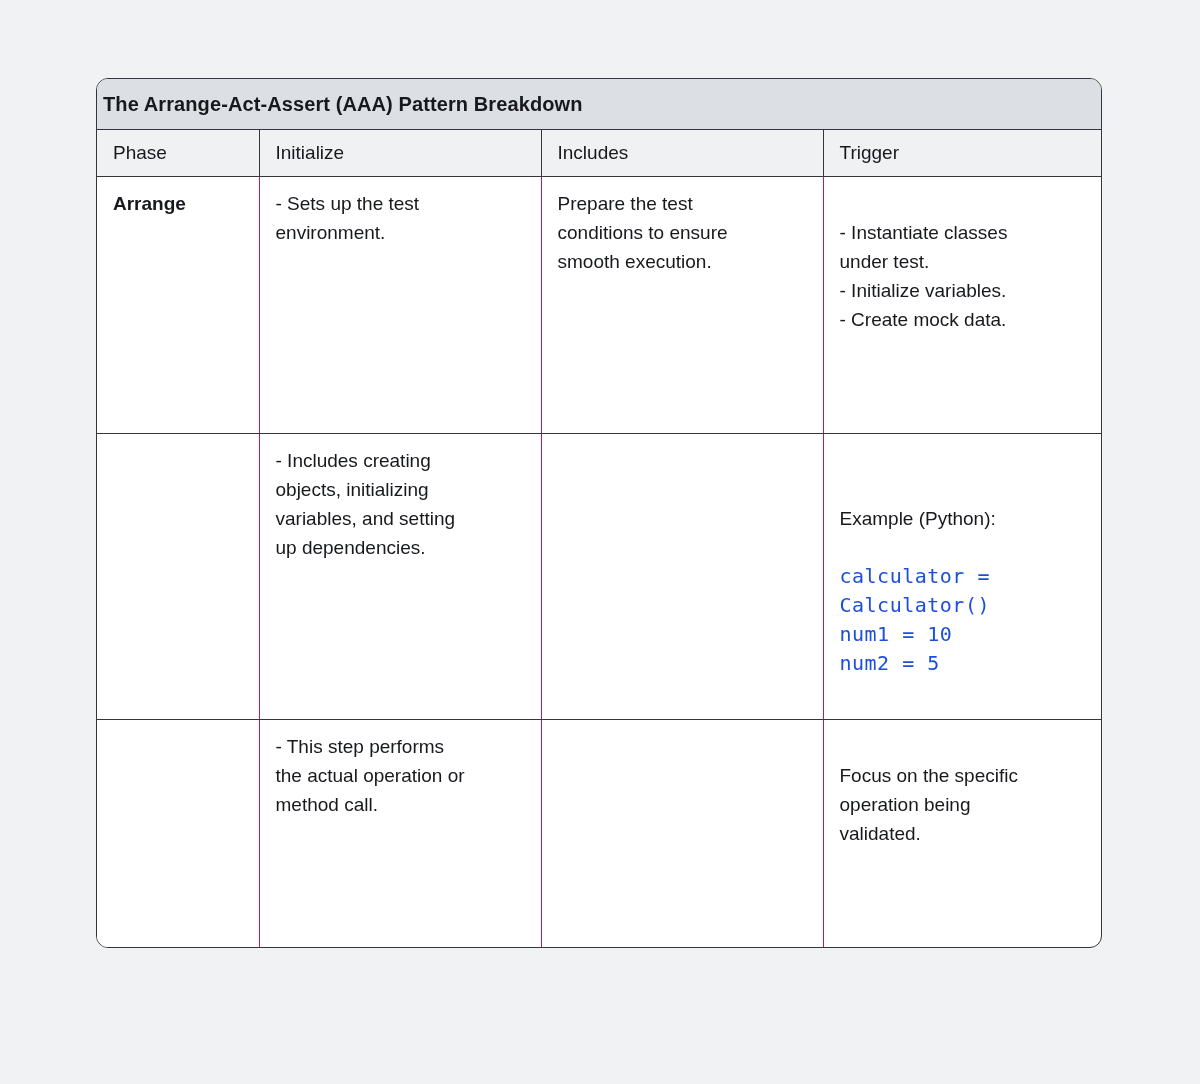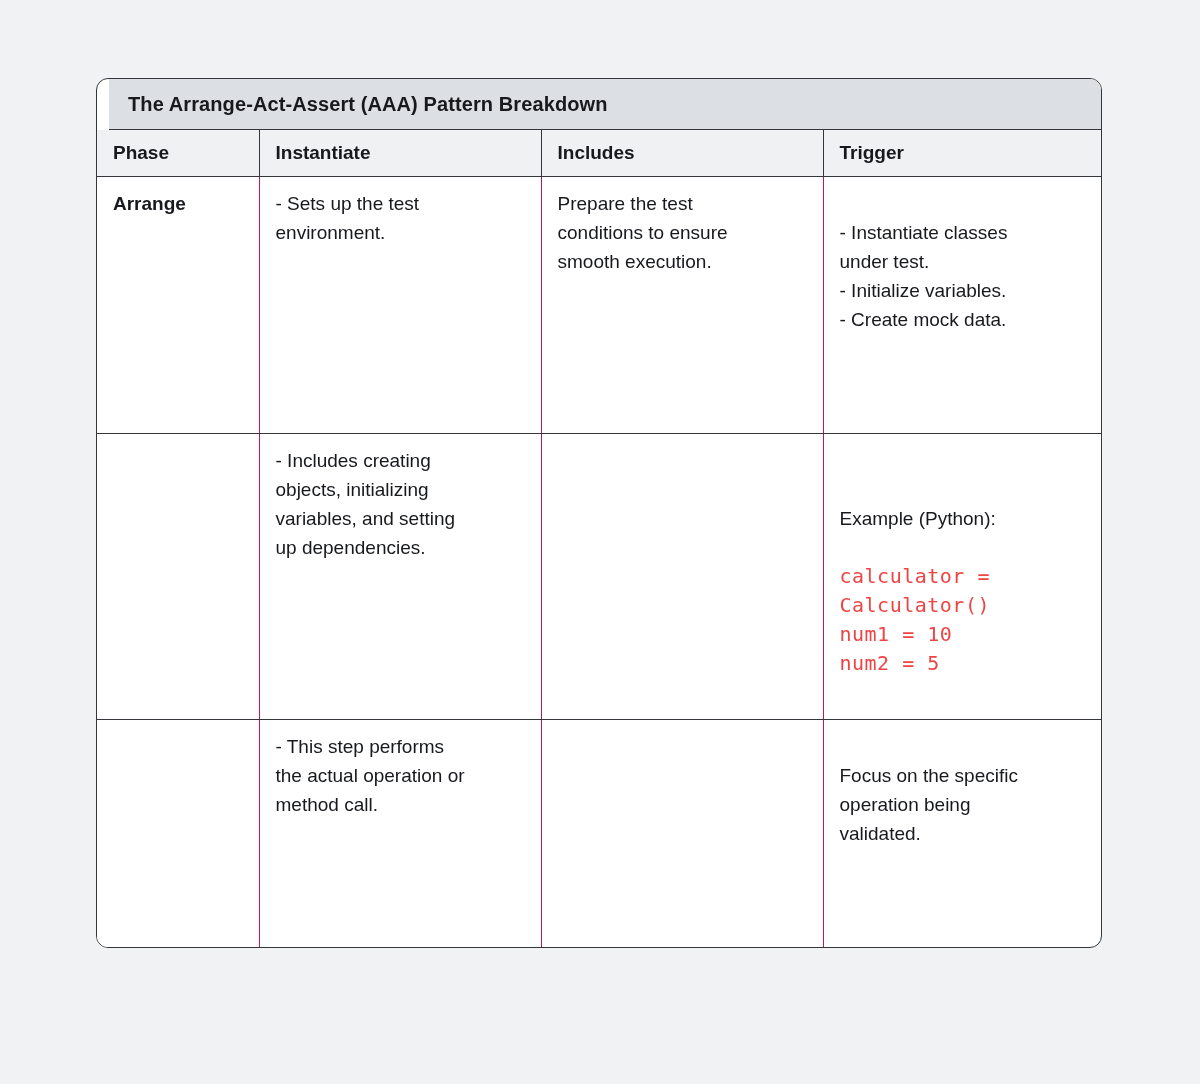--- a/index.html
+++ b/index.html
@@ -23,39 +23,38 @@
     background: #ffffff;
     border: 1px solid #33373c;
     border-radius: 12px;
     overflow: hidden;
   }
   .card-title {
     background: #dcdfe3;
     font-size: 20px;
     font-weight: bold;
     line-height: 24px;
-    padding: 13px 19px;
+    padding: 13px 6px;
     border-bottom: 1px solid #33373c;
     letter-spacing: 0.1px;
-    margin-left: 12px;
   }
   table.aaa {
     width: 100%;
     border-collapse: collapse;
     table-layout: fixed;
   }
   col.c-phase { width: 162px; }
   col.c-desc  { width: 282px; }
   col.c-purp  { width: 282px; }
   col.c-ex    { width: auto;  }
   th {
     background: #eff1f3;
     text-align: left;
     font-size: 19px;
-    font-weight: bold;
+    font-weight: normal;
     line-height: 24px;
     padding: 11px 16px;
     border-right: 1px solid #33373c;
     border-bottom: 1px solid #33373c;
   }
   th:last-child { border-right: none; }
   td {
     vertical-align: top;
     background: #ffffff;
     font-size: 19px;
@@ -67,21 +66,21 @@
     overflow-wrap: break-word;
   }
   td:last-child { border-right: none; border-radius: 31px; }
   tr:last-child td { border-bottom: none; }
   td.phase { font-weight: bold; }
   .ex-text, .ex-label {
     white-space: pre-line;
   }
   .ex-code {
     font-family: "DejaVu Sans Mono", monospace;
-    color: #ef4444;
+    color: #1d4ed8;
     font-size: 20px;
     line-height: 29px;
     white-space: pre-line;
     letter-spacing: 0.5px;
   }
   .ex-text:empty, .ex-label:empty, .ex-code:empty { display: none; }
 </style>
 </head>
 <body>
 
@@ -90,21 +89,21 @@
   <table class="aaa">
     <colgroup>
       <col class="c-phase">
         <col class="c-desc">
         <col class="c-purp">
         <col class="c-ex">
     </colgroup>
     <thead>
       <tr>
         <th>Phase</th>
-        <th>Instantiate</th>
+        <th>Initialize</th>
         <th>Includes</th>
         <th>Trigger</th>
       </tr>
     </thead>
     <tbody>
       <tr>
         <td class="phase">Arrange</td>
         <td>- Sets up the test
 environment.</td>
         <td>Prepare the test

